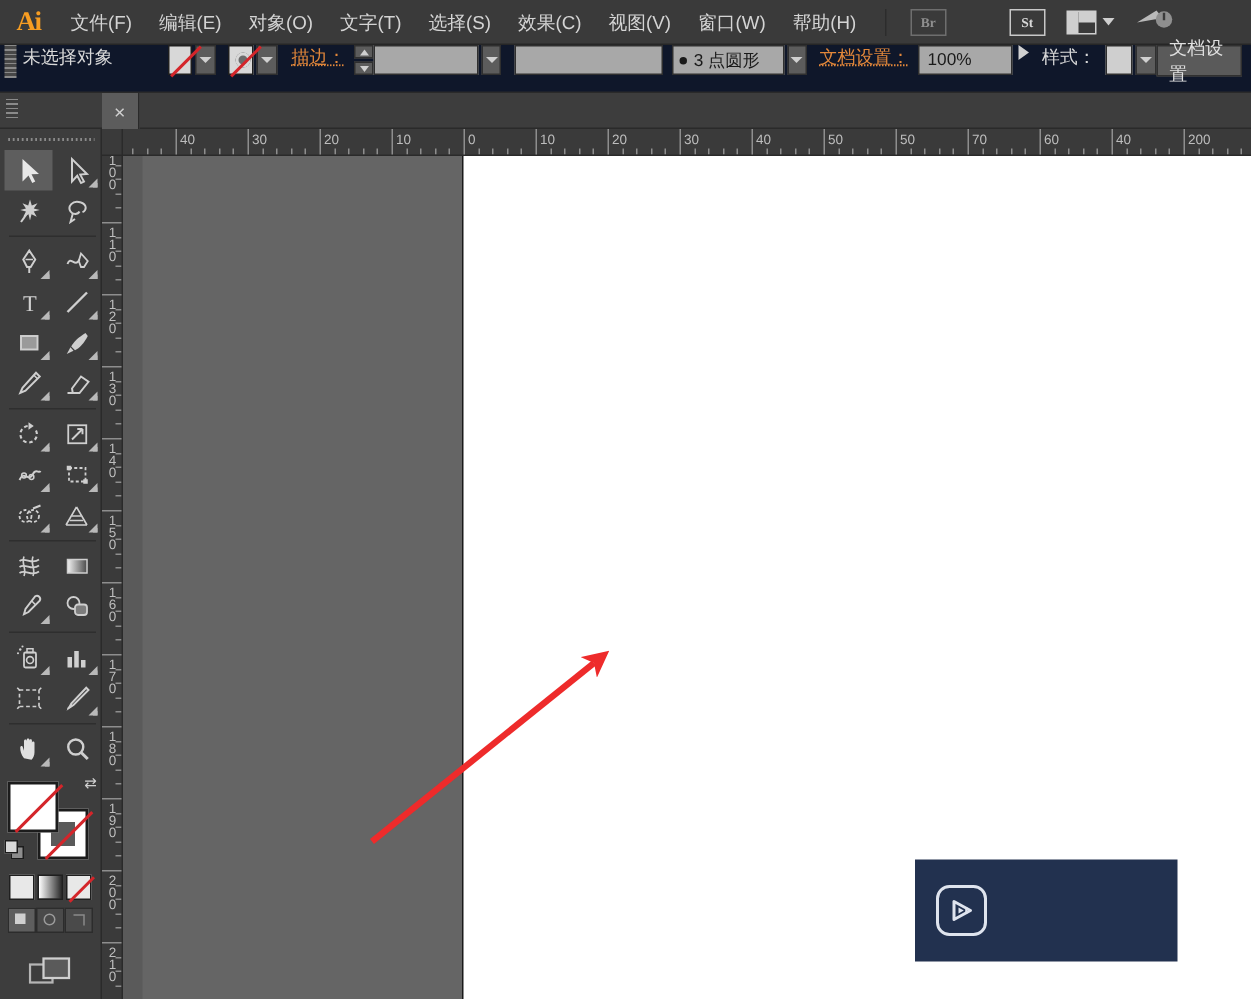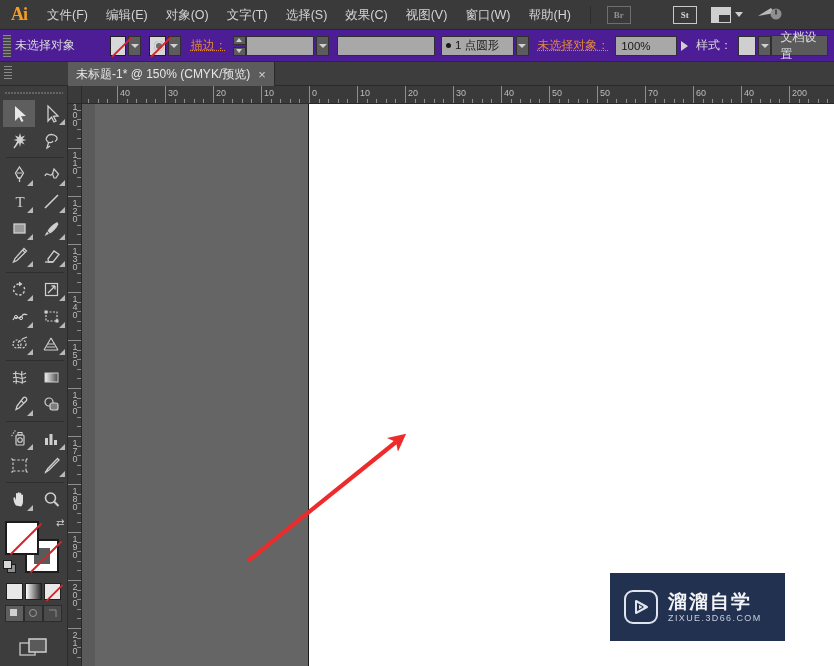--- a/index.html
+++ b/index.html
@@ -42,22 +42,22 @@
   .ws-r i:last-child{ background:transparent; margin-top:1px; }
   .caret{
     width:0;height:0;border-left:4px solid transparent;border-right:4px solid transparent;
     border-top:5px solid #cfcfcf; margin-left:4px;
   }
   .power-ico{ margin-left:14px; }
 
   
   .controlbar{
     position:absolute; left:0; top:30px; width:834px; height:32px;
-    background:#4c1d95; border-bottom:1px solid #2a2a2a;
-    display:flex; align-items:center;
+    background:#0f172a; border-bottom:1px solid #2a2a2a;
+    display:flex; align-items:flex-start;
   }
   .grip{
     width:10px; height:22px; margin:0 4px 0 3px;
     background:repeating-linear-gradient(to bottom,#8a8a8a 0 1px,#474747 1px 3px);
   }
   .cb-label{ color:#d8d8d8; font-size:12px; margin-right:6px; white-space:nowrap; }
   .cb-label.orange{ color:#e2873a; text-decoration:underline; text-decoration-style:dotted; }
   .swatch-none{
     width:20px;height:20px;background:#d8d8d8;border:1px solid #1f1f1f;position:relative;
   }
@@ -307,45 +307,44 @@
     <div class="dd-btn">
         <i class="dd-tri"></i>
       </div>
 
     <div style="width:10px"></div>
     <div class="field xwide"></div>
 
     <div style="width:8px"></div>
     <div class="profile-sel">
       <i class="dot"></i>
-      <span>1 点圆形</span>
+      <span>3 点圆形</span>
     </div>
     <div class="dd-btn">
         <i class="dd-tri"></i>
       </div>
 
     <div style="width:10px"></div>
-    <div class="cb-label orange">未选择对象：</div>
+    <div class="cb-label orange">文档设置：</div>
     <div class="field opac">100%</div>
     <div class="play-tri"></div>
 
     <div style="width:10px"></div>
     <div class="cb-label">样式：</div>
     <div class="style-sw"></div>
     <div class="dd-btn">
         <i class="dd-tri"></i>
       </div>
 
     <div class="docset-btn">文档设置</div>
   </div>
 
   <div class="tabbar">
     <div class="tabbar-grip"></div>
     <div class="doc-tab">
-      <span class="title">未标题-1* @ 150% (CMYK/预览)</span>
       <span class="tab-close">×</span>
     </div>
   </div>
 
   <div class="toolpanel">
     <div class="tp-grip"></div>
     <div class="toolgrid" id="toolgrid">
 
     <div class="tool active">
           <svg width="19" height="19" viewBox="0 0 19 19">
@@ -994,19 +993,15 @@
   </svg>
 
   <div class="watermark">
     <div class="wm-logo">
       <svg width="18" height="18" viewBox="0 0 18 18">
         <path d="M4 3 L4 15 L15 9 Z" fill="none" stroke="#dfe4ee" stroke-width="2" stroke-linejoin="round"></path>
         <path d="M7 7 L7 11 L10.5 9 Z" fill="#dfe4ee"></path>
         <rect x="11.5" y="6.8" width="1.4" height="4.4" fill="#dfe4ee"></rect>
       </svg>
     </div>
-    <div class="wm-text">
-      <div class="wm-cn">溜溜自学</div>
-      <div class="wm-en">ZIXUE.3D66.COM</div>
-    </div>
   </div>
 
 </div>
 
 </body></html>

